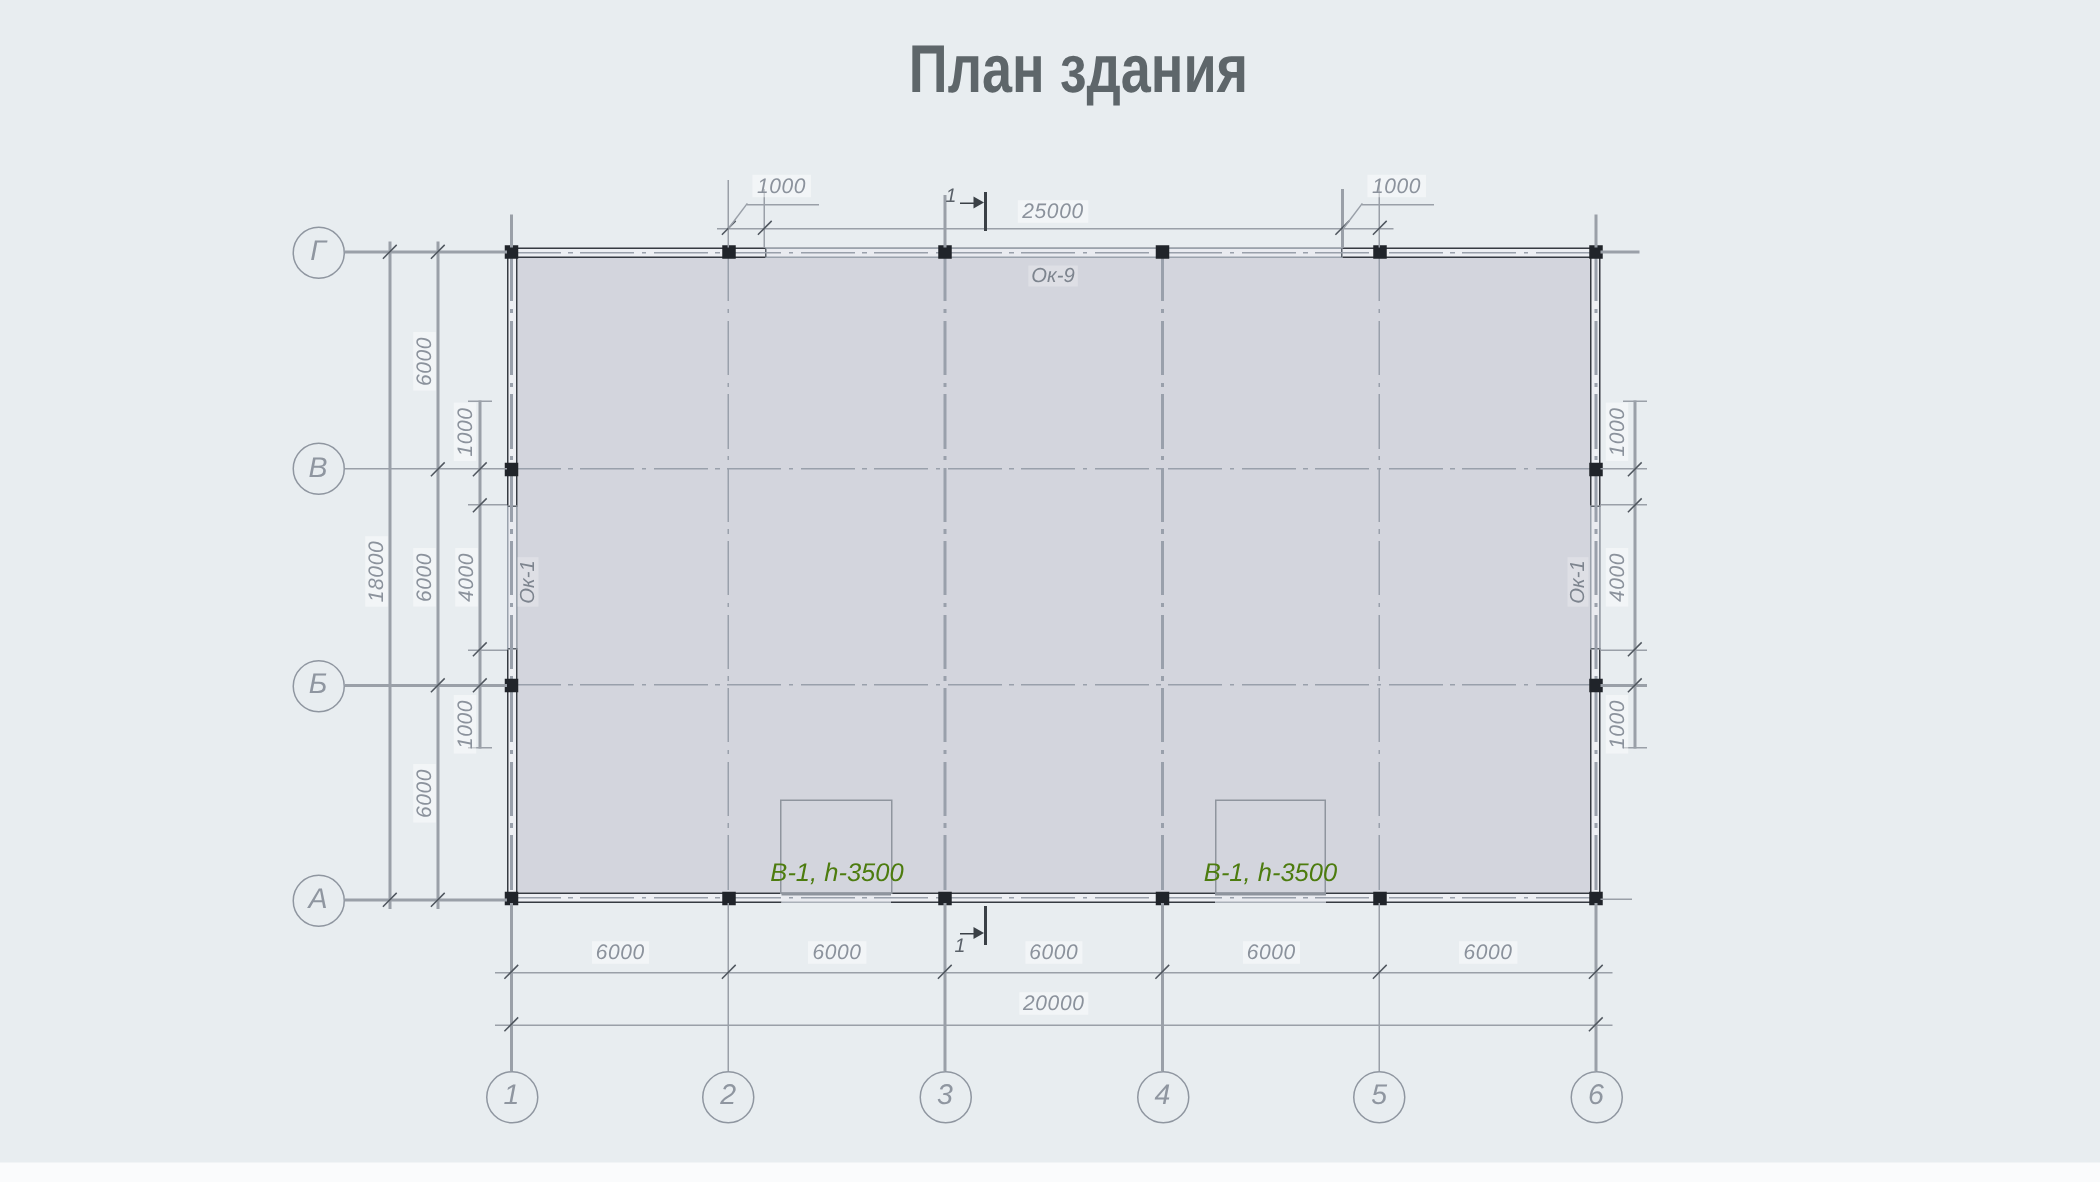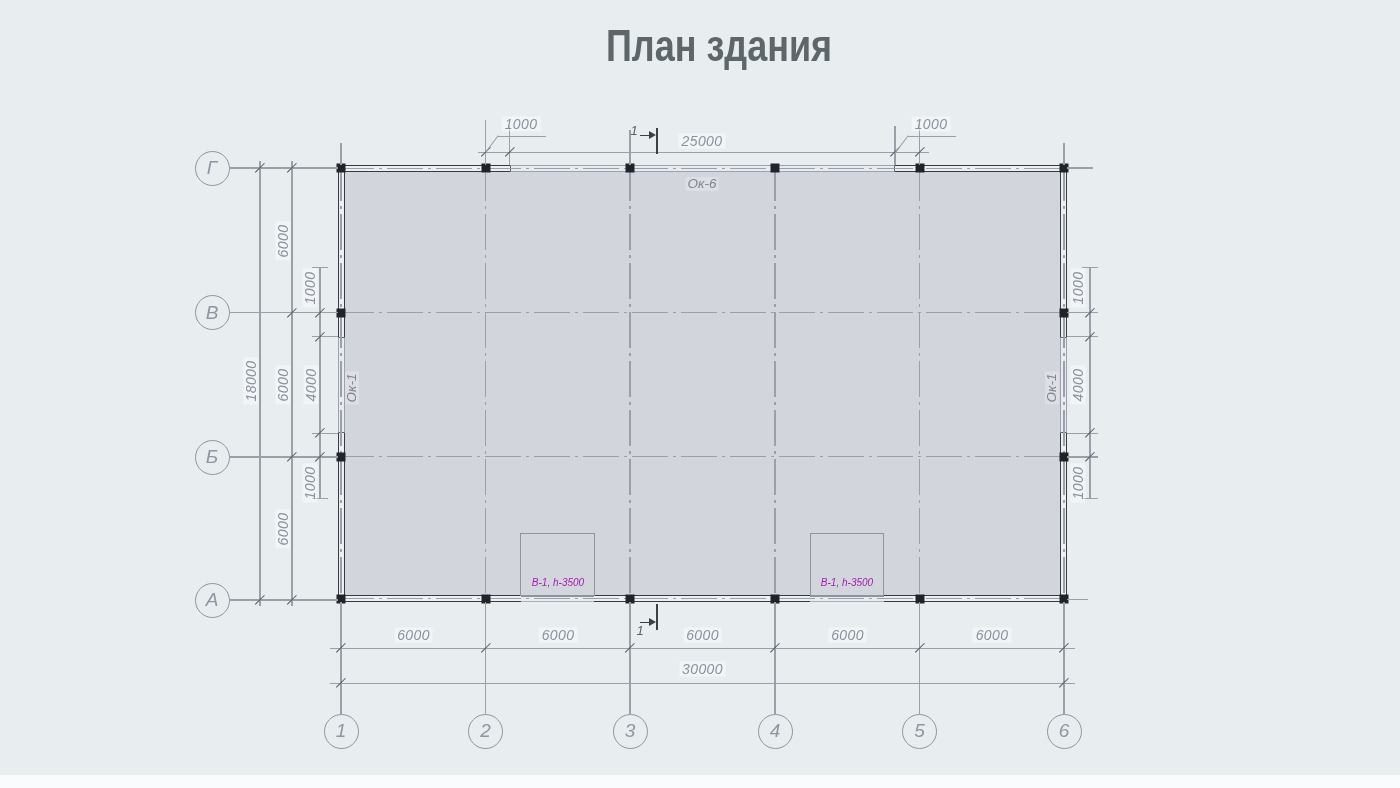--- a/index.html
+++ b/index.html
@@ -25,21 +25,21 @@
            background:rgba(255,255,255,0.45);padding:0 3px;}
   .dimtext.rot{transform:translate(-50%,-50%) rotate(-90deg);}
   .marktext{position:absolute;transform:translate(-50%,-50%);font-style:italic;color:#7d848e;
             font-size:13.5px;line-height:14px;white-space:nowrap;background:rgba(255,255,255,0.25);padding:0 2px;}
   .marktext.rot{transform:translate(-50%,-50%) rotate(-90deg);}
   .circle{position:absolute;width:35px;height:35px;border:1.2px solid #8f96a0;border-radius:50%;
           display:flex;align-items:center;justify-content:center;
           font-style:italic;font-size:19px;color:#8f96a0;box-sizing:border-box;}
   .door-rect{position:absolute;border:1.1px solid #8f959e;box-sizing:border-box;}
   .door-open{position:absolute;height:7px;background:#e9ebf0;border-top:2.6px solid #8d939c;border-bottom:1px solid #aab0b8;box-sizing:border-box;}
-  .doortext{position:absolute;transform:translate(-50%,-50%);font-style:italic;color:#a21caf;font-size:10px;white-space:nowrap;}
+  .doortext{position:absolute;transform:translate(-50%,-50%);font-style:italic;color:#4d7c0f;font-size:17px;white-space:nowrap;}
   .sec-bar{position:absolute;width:2.6px;background:#3a4046;}
   .sec-line{position:absolute;height:1.3px;background:#3a4046;}
   .sec-head{position:absolute;width:0;height:0;border-left:7px solid #3a4046;border-top:4px solid transparent;border-bottom:4px solid transparent;}
   .sectext{position:absolute;transform:translate(-50%,-50%);font-style:italic;color:#5a6169;font-size:13px;}
   .bottom-strip{position:absolute;left:0;top:775px;width:1400px;height:13px;background:#fafbfc;}
 </style>
 </head>
 <body>
 
 <div id="canvas">
@@ -86,21 +86,21 @@
   <div class="col-sq" style="left:341px;top:312.5px;"></div>
   <div class="col-sq" style="left:341px;top:457px;"></div>
   <div class="col-sq" style="left:1064px;top:312.5px;"></div>
   <div class="col-sq" style="left:1064px;top:457px;"></div>
 
   <div class="door-rect" style="left:520.25px;top:533px;width:74.5px;height:62.5px;"></div>
   <div class="doortext" style="left:558px;top:582px;">В-1, h-3500</div>
   <div class="door-rect" style="left:809.75px;top:533px;width:74.5px;height:62.5px;"></div>
   <div class="doortext" style="left:847px;top:582px;">В-1, h-3500</div>
 
-  <div class="marktext" style="left:702px;top:183.5px;">Ок-6</div>
+  <div class="marktext" style="left:702px;top:183.5px;">Ок-9</div>
   <div class="marktext rot" style="left:352px;top:388px;">Ок-1</div>
   <div class="marktext rot" style="left:1051.5px;top:388px;">Ок-1</div>
 
   <div class="vline" style="left:484.95px;top:120px;height:45px;"></div>
   <div class="vline" style="left:508.95px;top:126px;height:39px;"></div>
   <div class="vline" style="left:894.45px;top:126px;height:39px;"></div>
   <div class="vline" style="left:918.95px;top:120px;height:45px;"></div>
   <div class="hline" style="left:478px;top:151.5px;width:451px;"></div>
   <div class="tick" style="left:485.5px;top:152px;"></div>
   <div class="tick" style="left:509.5px;top:152px;"></div>
@@ -197,21 +197,21 @@
   <div class="tick" style="left:1064px;top:648px;"></div>
   <div class="dimtext" style="left:413.5px;top:635px;">6000</div>
   <div class="dimtext" style="left:558px;top:635px;">6000</div>
   <div class="dimtext" style="left:702.5px;top:635px;">6000</div>
   <div class="dimtext" style="left:847.5px;top:635px;">6000</div>
   <div class="dimtext" style="left:992px;top:635px;">6000</div>
 
   <div class="hline" style="left:330px;top:682.5px;width:745px;"></div>
   <div class="tick" style="left:341px;top:683px;"></div>
   <div class="tick" style="left:1064px;top:683px;"></div>
-  <div class="dimtext" style="left:702.5px;top:669px;">30000</div>
+  <div class="dimtext" style="left:702.5px;top:669px;">20000</div>
 
   <div class="circle" style="left:323.5px;top:713.5px;">1</div>
   <div class="circle" style="left:468px;top:713.5px;">2</div>
   <div class="circle" style="left:612.5px;top:713.5px;">3</div>
   <div class="circle" style="left:757.5px;top:713.5px;">4</div>
   <div class="circle" style="left:902px;top:713.5px;">5</div>
   <div class="circle" style="left:1046.5px;top:713.5px;">6</div>
 
   <div class="bottom-strip"></div>
 </div>

